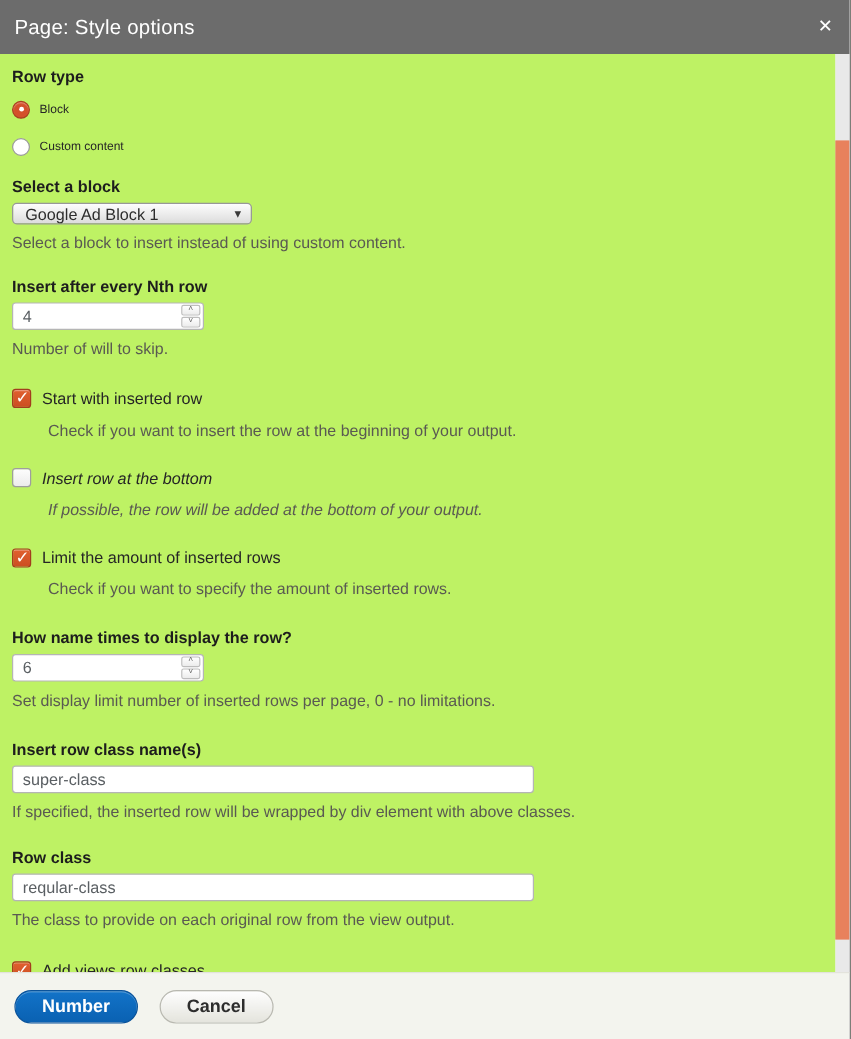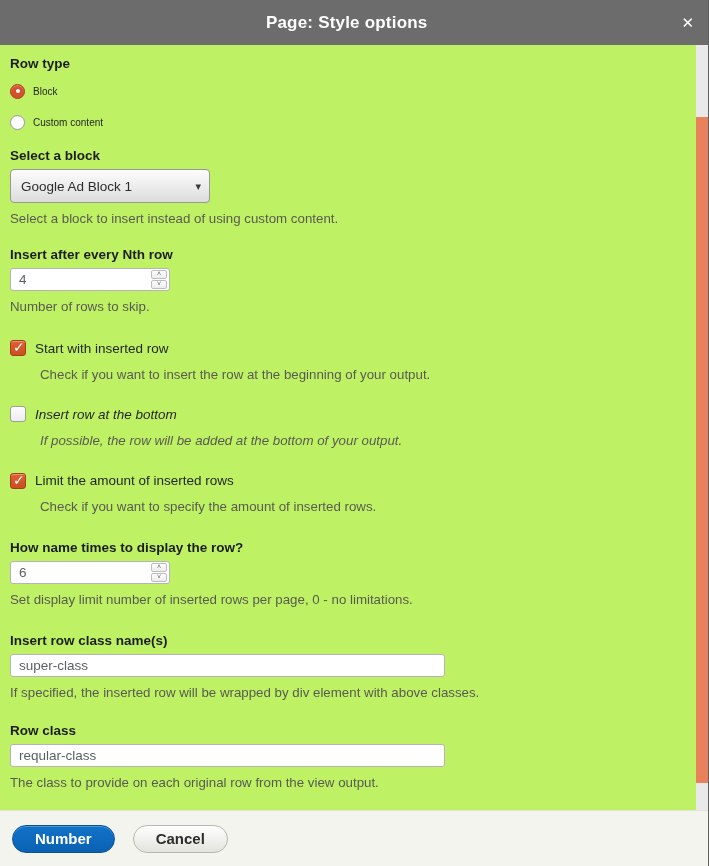--- a/index.html
+++ b/index.html
@@ -8,21 +8,21 @@
     font-family:"Liberation Sans","DejaVu Sans",sans-serif;
     background:#fff; position:relative; overflow:hidden;
     border-right:1px solid #5f5f5f;
   }
   
   .dlg-header {
     position:absolute; top:0; left:0; right:0; height:45px;
     background:#6c6c6c; color:#fff;
     display:flex; align-items:center; padding:0 14px 0 12px;
   }
-  .dlg-title { font-size:17px; font-weight:700; letter-spacing:.2px; flex:1;text-align:center; }
+  .dlg-title { font-size:17px; font-weight:400; letter-spacing:.2px; flex:1; }
   .dlg-close { font-size:15px; font-weight:700; color:#fff; cursor:pointer; line-height:1; }
   
   .scroll-rail {
     position:absolute; top:45px; right:0; width:12px; height:765px;
     background:#e9e9e9;
   }
   .scroll-thumb { position:absolute; top:72px; left:0; width:12px; height:666px; background:#e8815c; }
   
   .content { position:absolute; top:45px; left:0; right:12px; bottom:56px; padding:11px 28px 0 10px; background:#bef264; overflow:hidden; }
   .f-label { font-size:13.5px; font-weight:700; color:#1d1d1d; margin-bottom:6px; }
@@ -35,21 +35,21 @@
     border:1px solid #9a9a9a; background:#fff; margin-right:8px; position:relative; flex:0 0 15px;
   }
   .radio.on { background:#d4502a; border-color:#a8401f; box-shadow:inset 0 1px 1px rgba(255,255,255,.35); }
   .radio.on::after {
     content:""; position:absolute; left:4.5px; top:4.5px; width:4px; height:4px;
     border-radius:50%; background:#fff;
   }
   .opt-label { font-size:10px; color:#262626; }
   
   .select-box {
-    width:200px; height:34px; border:1px solid #989898; border-radius:4px;
+    width:200px; height:18px; border:1px solid #989898; border-radius:4px;
     background:linear-gradient(#fdfdfd,#dcdcdc);
     display:flex; align-items:center; padding:0 8px 0 10px;
     font-size:13.5px; color:#2d2d2d; cursor:pointer;
   }
   .select-box .sel-text { flex:1; }
   .sel-arrow { font-size:11px; color:#3a3a3a; }
   
   .txt-input {
     height:23px; border:1px solid #b5b5b5; border-radius:3px; background:#fff;
     font-family:"Liberation Sans","DejaVu Sans",sans-serif;
@@ -142,21 +142,21 @@
 
   <div class="section">
     <div class="f-label">Insert after every Nth row</div>
     <div class="num-wrap">
       <input class="txt-input" type="text" value="4" style="">
       <div class="spinners">
         <div class="spin-btn">˄</div>
         <div class="spin-btn">˅</div>
       </div>
     </div>
-    <div class="desc">Number of rows to skip.</div>
+    <div class="desc">Number of will to skip.</div>
   </div>
 
   <div class="cb-section" style="margin-top:23px;">
     <div class="cb-row">
       <span class="cb on"></span>
       <span class="cb-label">Start with inserted row</span>
     </div>
     <div class="desc cb-desc">Check if you want to insert the row at the beginning of your output.</div>
   </div>
 

